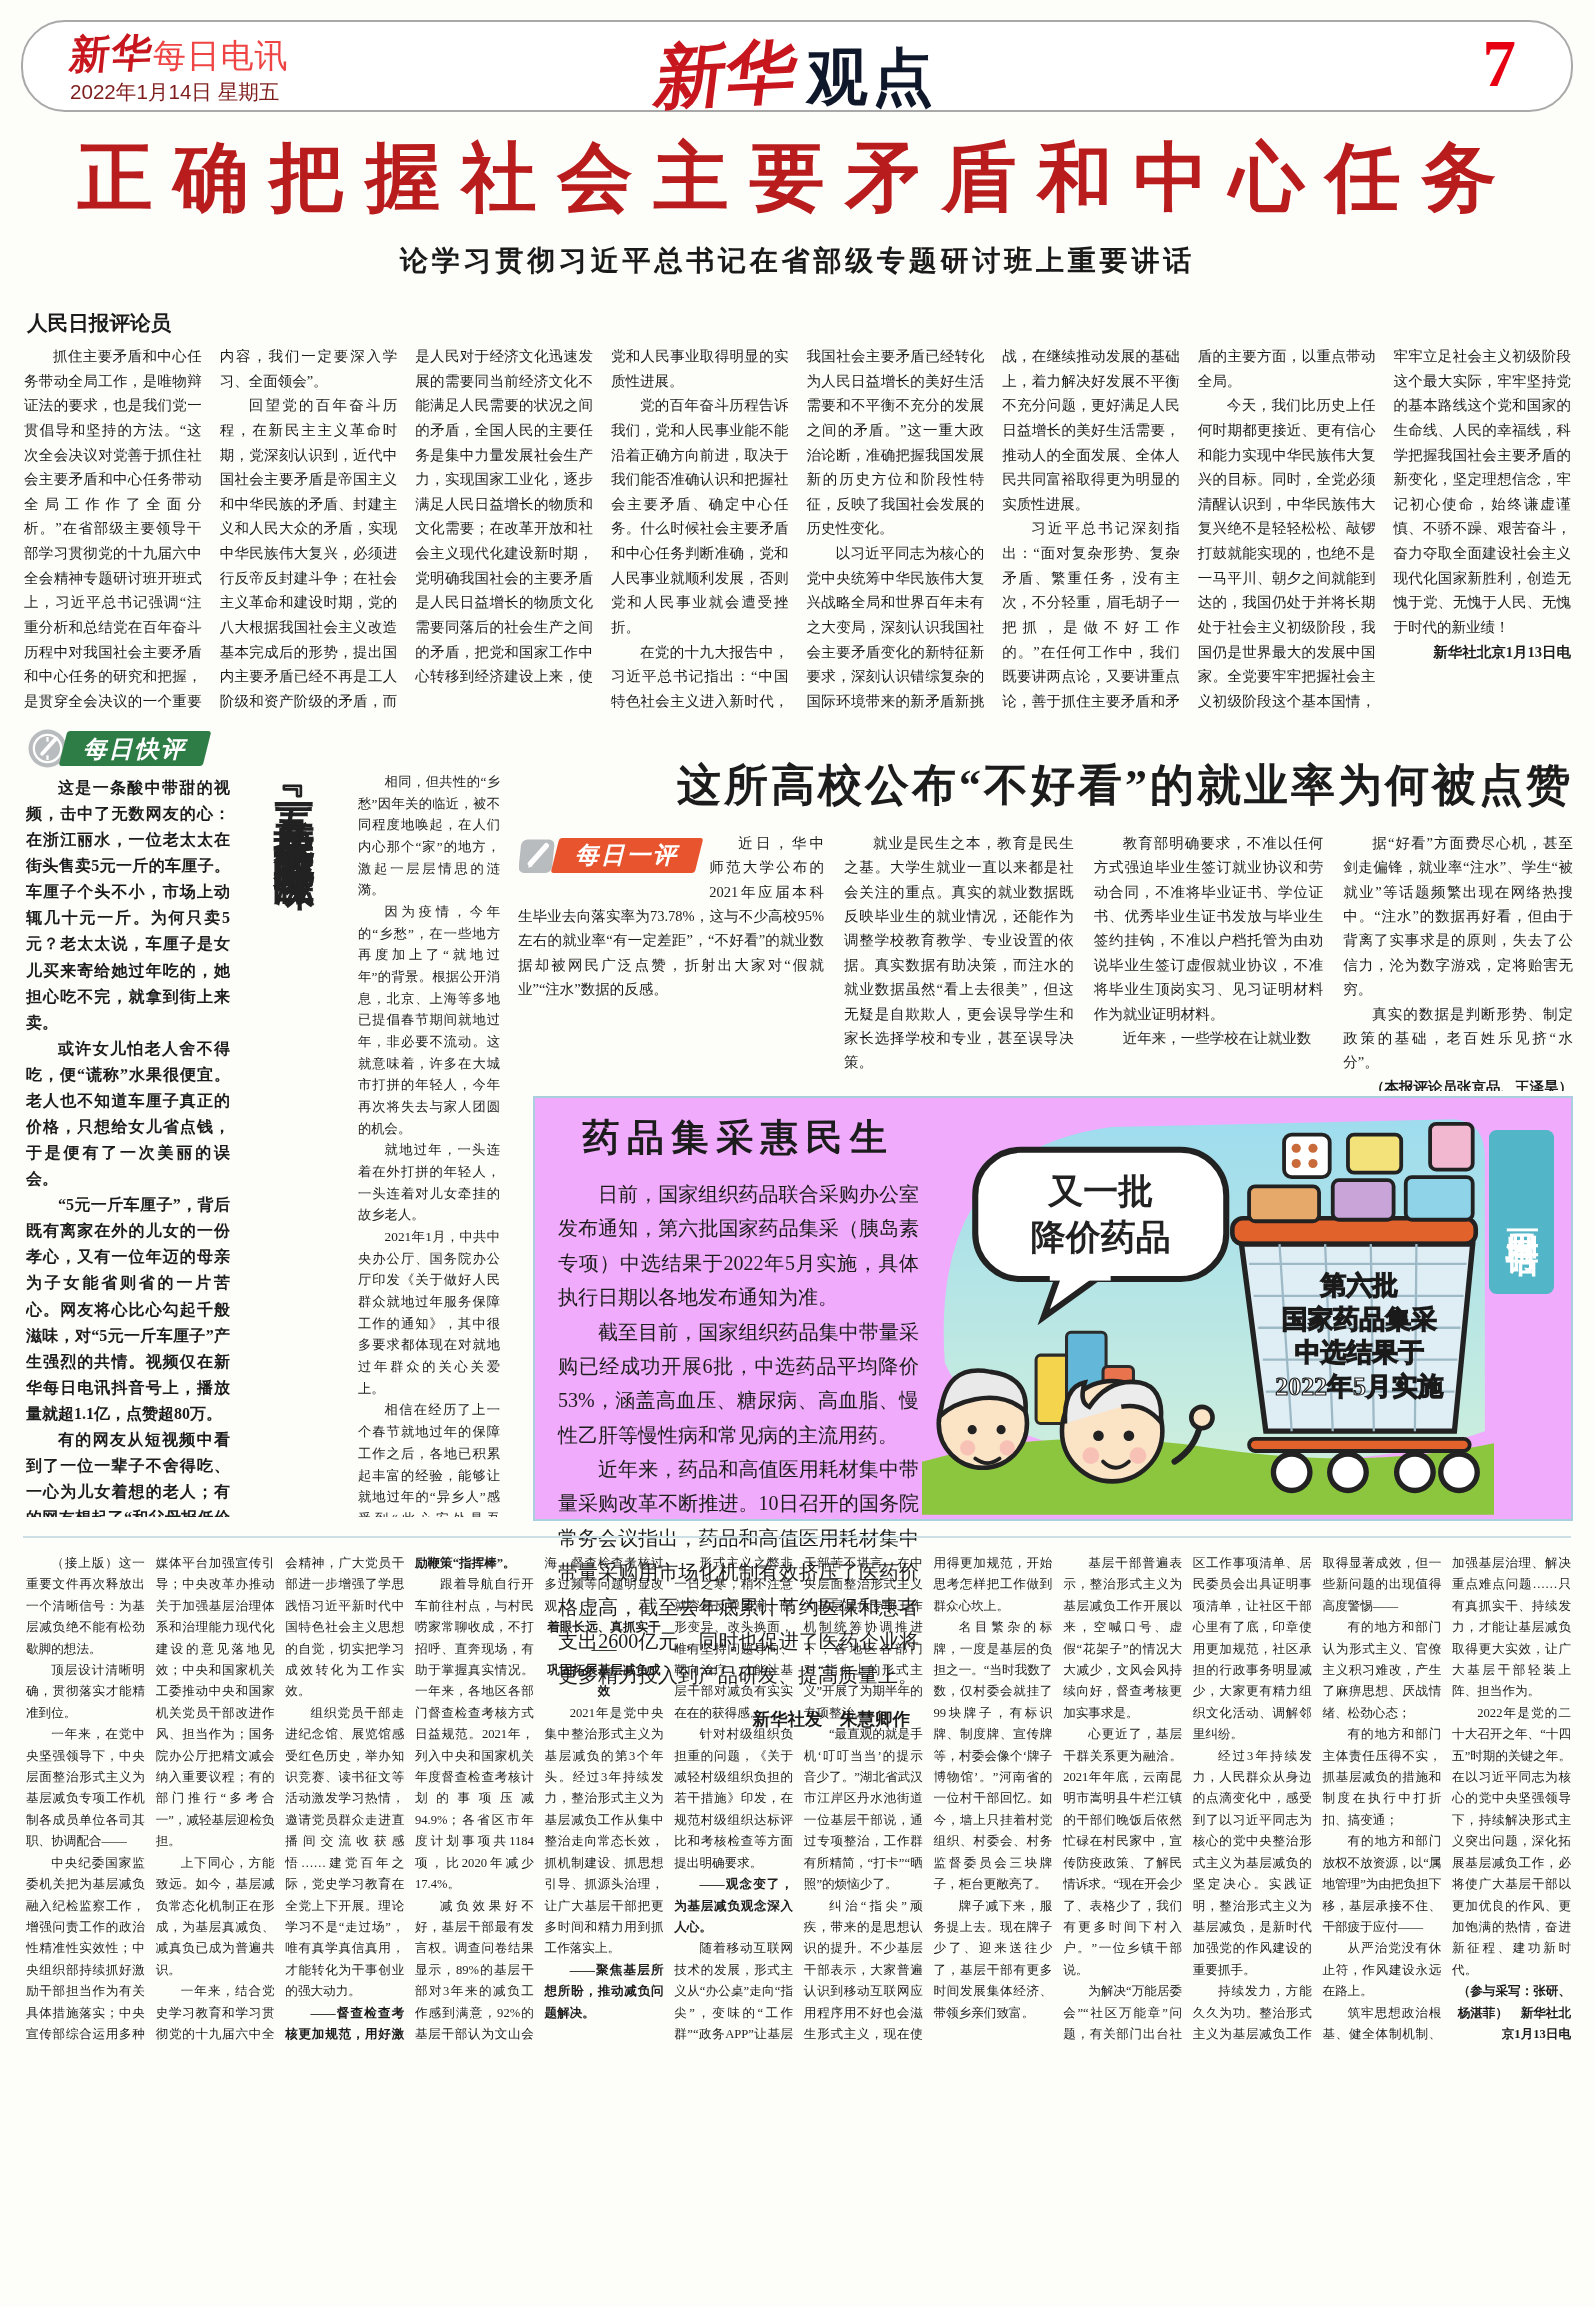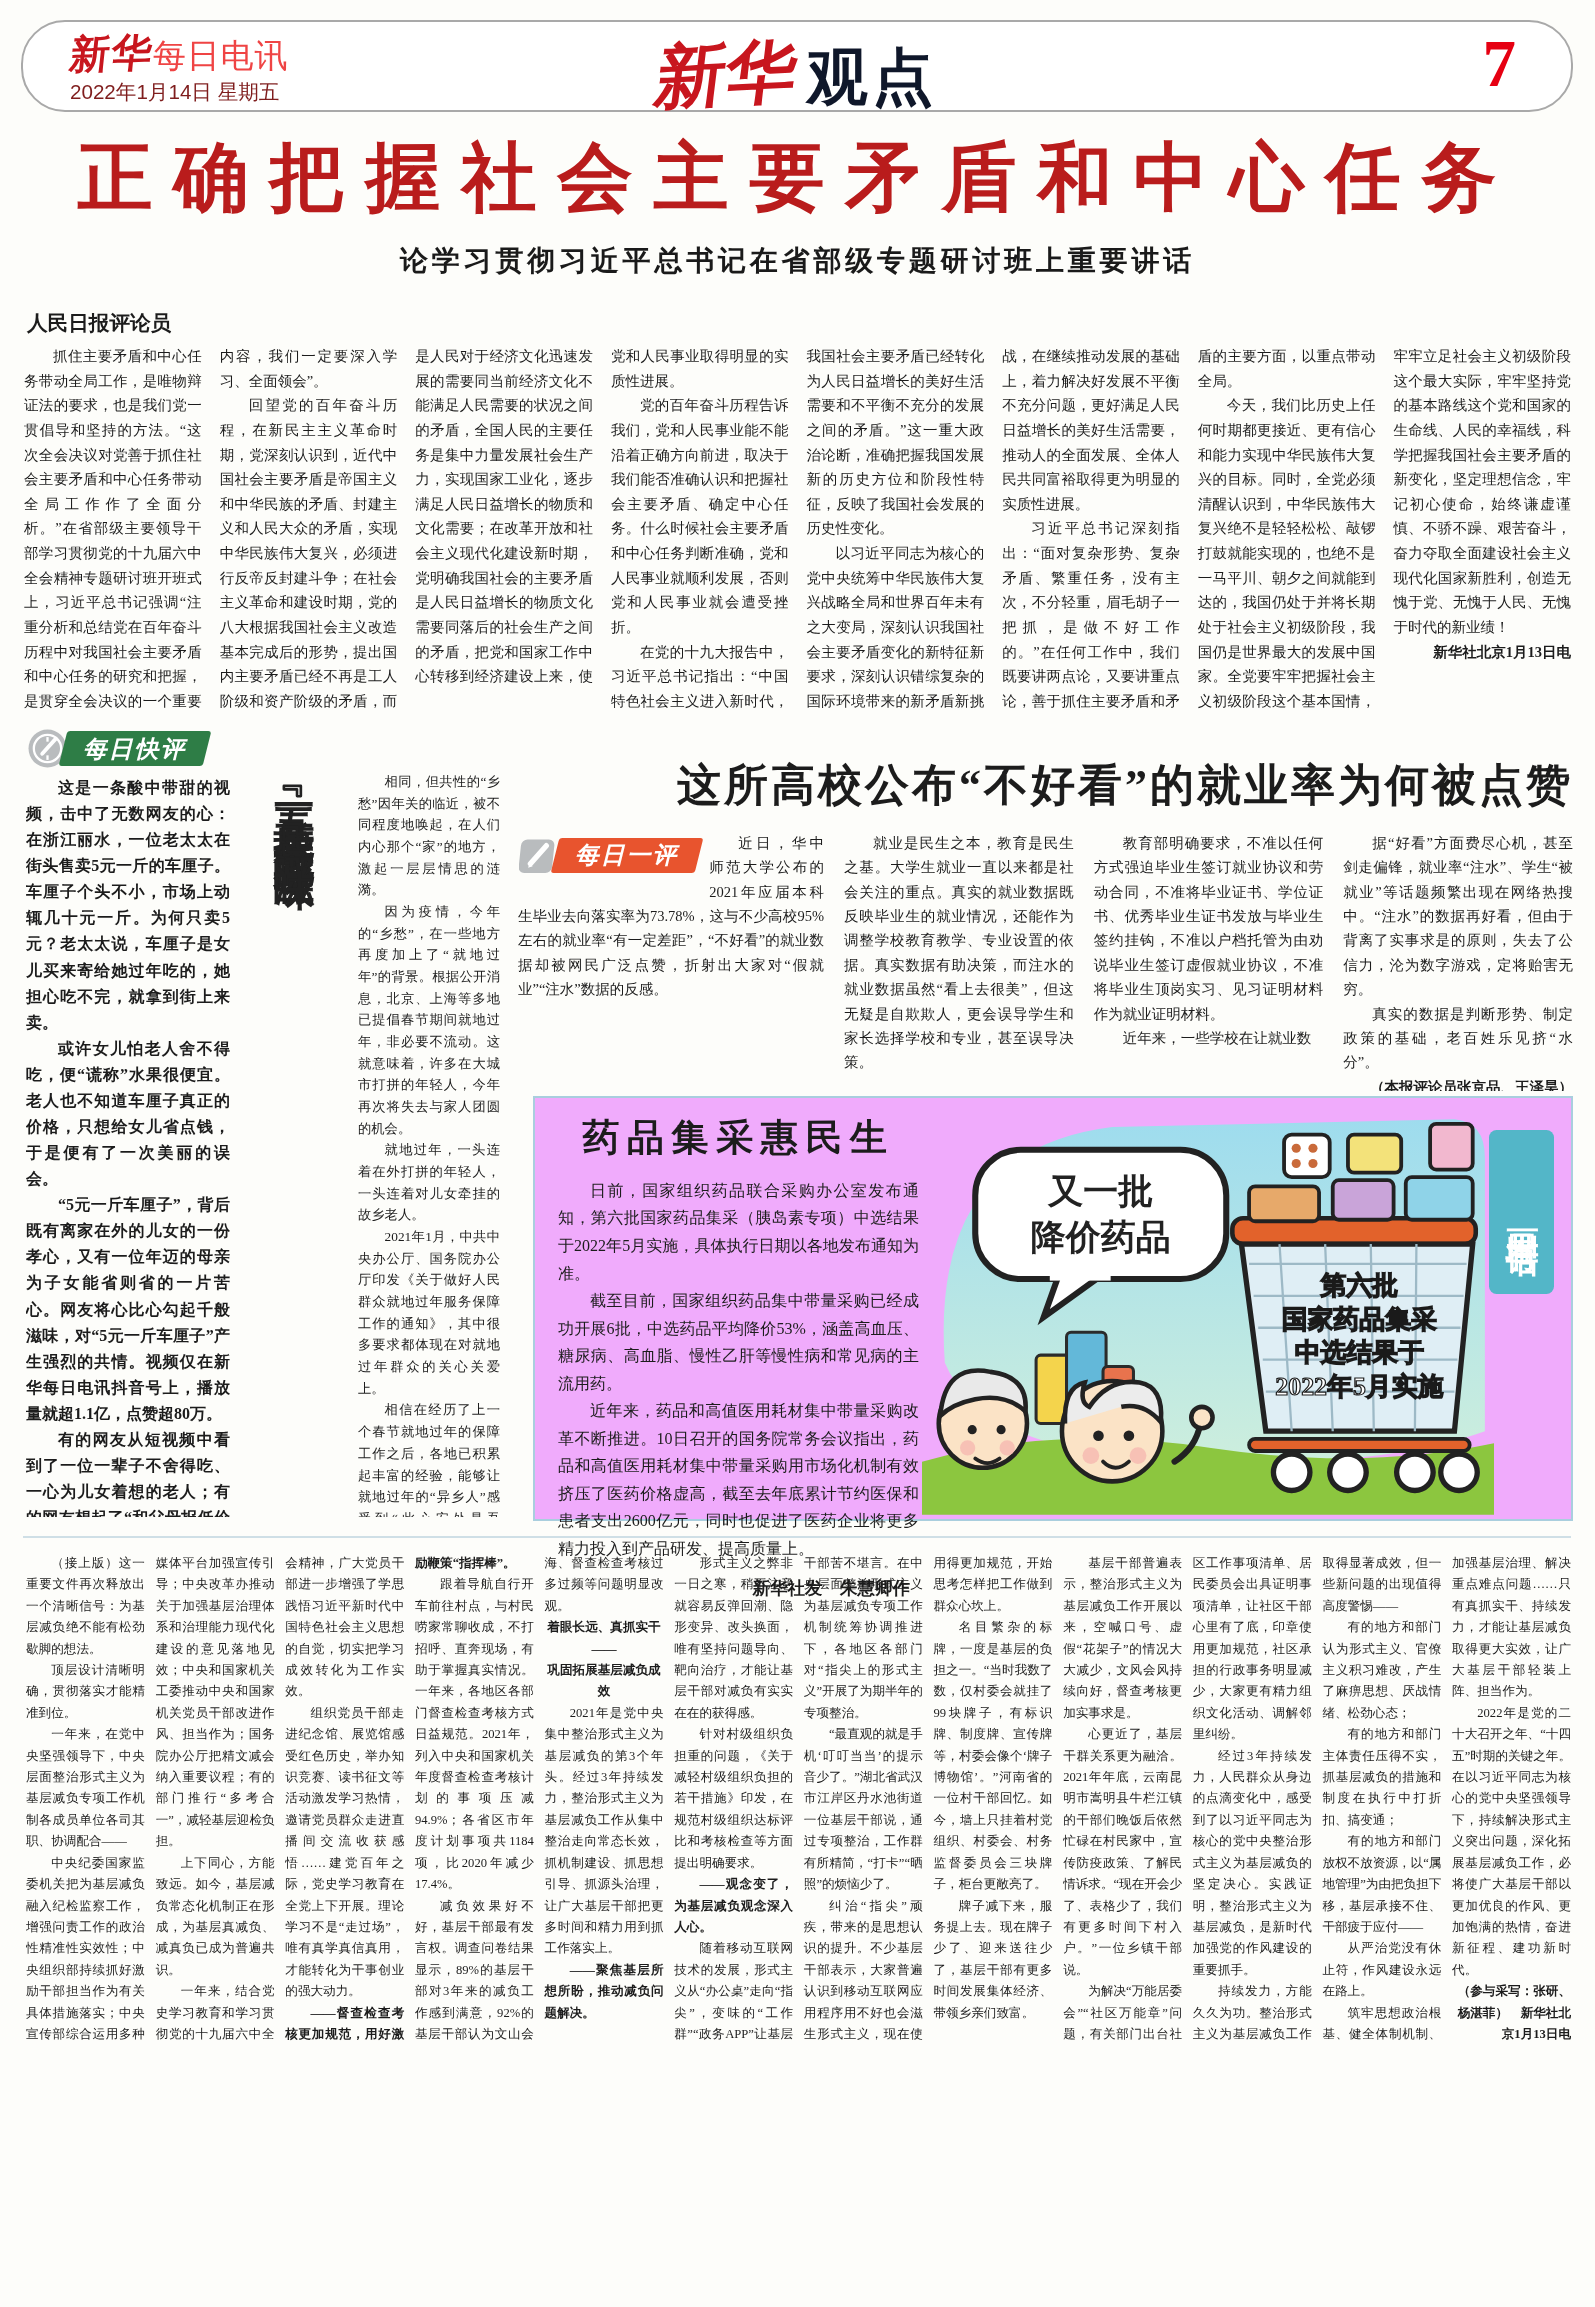--- a/index.html
+++ b/index.html
@@ -65,21 +65,21 @@
   .dyp-col{font-size:14.5px;line-height:1.68;text-align:justify;}
   .dyp-col1{flex:0 0 306px;}
   .dyp-colN{flex:1 1 0;}
   .dyp-badge{float:left;margin:4.6px 10.7px 6px 0;}
 
   
   .toon{position:absolute;left:533px;top:1096px;width:1040px;height:425px;
         border:2.3px solid #a9cede;background:#f0abfc;box-sizing:border-box;}
   .toon-text{position:absolute;left:23px;top:10.7px;width:361px;height:399px;}
   .toon-title{font-size:37px;font-weight:bold;letter-spacing:7.6px;text-align:center;margin:4.6px 0 13.7px;}
-  .toon-text .cols{font-size:16px;line-height:1.72;text-align:justify;}
+  .toon-text .cols{font-size:20px;line-height:1.72;text-align:justify;}
   .toon-credit{text-align:right;font-weight:bold;font-size:17.5px;margin-top:13.7px;
                font-family:"Liberation Sans",sans-serif;padding-right:9px;}
   .toon-art{position:absolute;left:387px;top:6px;width:572px;height:411px;}
   .toon-tab{position:absolute;right:16.7px;top:32px;width:65px;height:164px;background:#53b6c8;
             border-radius:7.6px;writing-mode:vertical-rl;display:flex;align-items:center;justify-content:center;
             color:#fff;font-weight:bold;font-size:33px;letter-spacing:4.6px;}
 
   
   .divider{position:absolute;left:23px;top:1536px;width:1548px;height:1.5px;background:#cfdfe6;}
   .bottom-cols{position:absolute;left:26px;top:1553px;width:1545px;height:737px;

